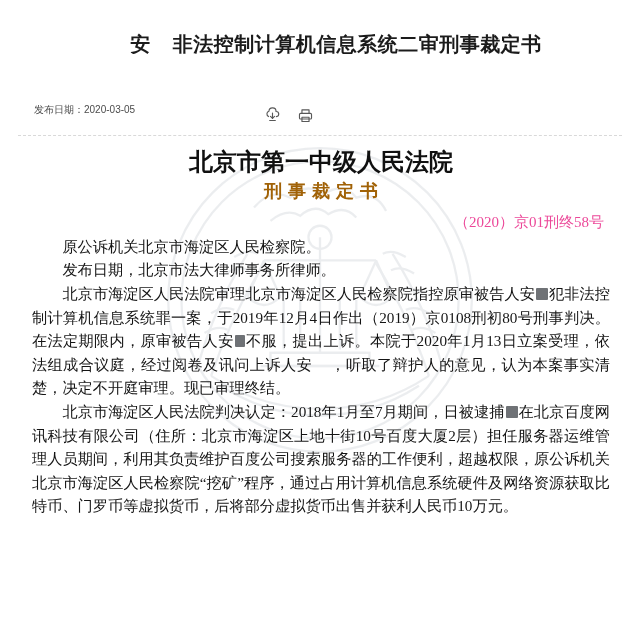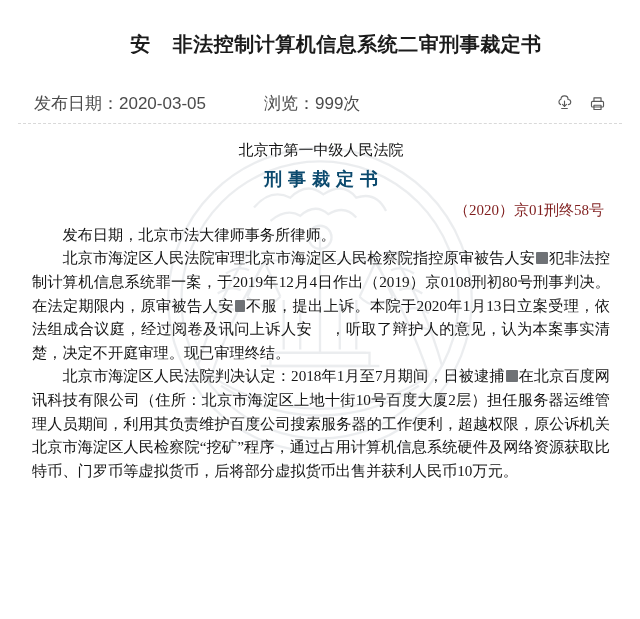--- a/index.html
+++ b/index.html
@@ -50,27 +50,26 @@
     display: inline-block;
     width: 22px; height: 16px;
     background: transparent;
     vertical-align: middle;
   }
 
   
   .meta-row {
     position: relative;
     z-index: 2;
-    margin-top: 18px;
+    margin-top: 30px;
     padding: 0 30px 0 34px;
     display: flex;
-    align-items: center;
     height: 26px;
     font-family: "Liberation Sans", "DejaVu Sans", sans-serif;
-    font-size: 17px;
+    font-size: 10px;
     color: #4b4b4b;
   }
   .meta-date { width: 230px; white-space: nowrap; }
   .meta-views { flex: 1; white-space: nowrap; }
   .meta-actions {
     display: flex; align-items: center; gap: 16px;
     margin-right: 4px;
   }
   .icon-btn {
     width: 17px; height: 17px;
@@ -91,43 +90,43 @@
   
   .doc {
     position: relative;
     z-index: 2;
     padding: 12px 30px 0 32px;
     color: #151515;
   }
   .court-name {
     text-align: center;
     font-family: "Liberation Sans", "DejaVu Sans", sans-serif;
-    font-size: 15px;
-    font-weight: 400;
+    font-size: 24px;
+    font-weight: 700;
     line-height: 28px;
     color: #101010;
   }
   .doc-kind {
     text-align: center;
     font-family: "Liberation Sans", "DejaVu Sans", sans-serif;
     font-size: 18px;
     font-weight: 700;
     letter-spacing: 6px;
     line-height: 28px;
-    color: #0c4a6e;
+    color: #a16207;
     margin-top: 1px;
     padding-left: 6px;
   }
   .case-no {
     text-align: right;
     font-size: 15px;
     line-height: 26px;
     margin-top: 4px;
     padding-right: 6px;
-    color: #7f1d1d;
+    color: #ec4899;
   }
 
   p.para {
     margin: 0;
     font-size: 15.2px;
     line-height: 23.6px;
     text-align: justify;
     text-justify: inter-ideograph;
     text-indent: 2em;
     color: #141414;
@@ -186,21 +185,20 @@
       <path d="M78 100 L78 130 M88 100 L88 130 M112 100 L112 130 M122 100 L122 130"></path>
     </g>
   </svg>
 
   <div class="title-bar">
     <h1 class="doc-title"><span>安</span><span class="redact-inline"></span><span>非法控制计算机信息系统二审刑事裁定书</span></h1>
   </div>
 
   <div class="meta-row">
     <span class="meta-date">发布日期：2020-03-05</span>
-    <span class="meta-views">浏览：999次</span>
     <span class="meta-actions">
       <span class="icon-btn" title="download">
         <svg width="17" height="17" viewBox="0 0 24 24" fill="none" stroke="currentColor" stroke-width="1.6" stroke-linecap="round" stroke-linejoin="round">
           <path d="M6.5 13.5 A4 4 0 0 1 7 6 A5 5 0 0 1 17 6.3 A3.6 3.6 0 0 1 17.4 13.5"></path>
           <path d="M12 8.5 L12 16"></path>
           <path d="M9.2 13.3 L12 16.2 L14.8 13.3"></path>
           <path d="M8 19 L16 19"></path>
         </svg>
       </span>
       <span class="icon-btn" title="print">
@@ -213,19 +211,20 @@
     </span>
   </div>
 
   <div class="divider"></div>
 
   <div class="doc">
     <div class="court-name">北京市第一中级人民法院</div>
     <div class="doc-kind">刑事裁定书</div>
     <div class="case-no">（2020）京01刑终58号</div>
     <div id="paragraphs">
+        <p class="para"><span>原公诉机关北京市海淀区人民检察院。</span></p>
         <p class="para"><span>发布日期，北京市法大律师事务所律师。</span></p>
         <p class="para"><span>北京市海淀区人民法院审理北京市海淀区人民检察院指控原审被告人安</span><span class="redact w2"></span><span>犯非法控制计算机信息系统罪一案，于2019年12月4日作出（2019）京0108刑初80号刑事判决。在法定期限内，原审被告人安</span><span class="redact w3"></span><span>不服，提出上诉。本院于2020年1月13日立案受理，依法组成合议庭，经过阅卷及讯问上诉人安</span><span class="redact blank"></span><span>，听取了辩护人的意见，认为本案事实清楚，决定不开庭审理。现已审理终结。</span></p>
         <p class="para"><span>北京市海淀区人民法院判决认定：2018年1月至7月期间，日被逮捕</span><span class="redact w2"></span><span>在北京百度网讯科技有限公司（住所：北京市海淀区上地十街10号百度大厦2层）担任服务器运维管理人员期间，利用其负责维护百度公司搜索服务器的工作便利，超越权限，原公诉机关北京市海淀区人民检察院“挖矿”程序，通过占用计算机信息系统硬件及网络资源获取比特币、门罗币等虚拟货币，后将部分虚拟货币出售并获利人民币10万元。</span></p>
       </div>
   </div>
 
 </div>
 
 </body></html>

